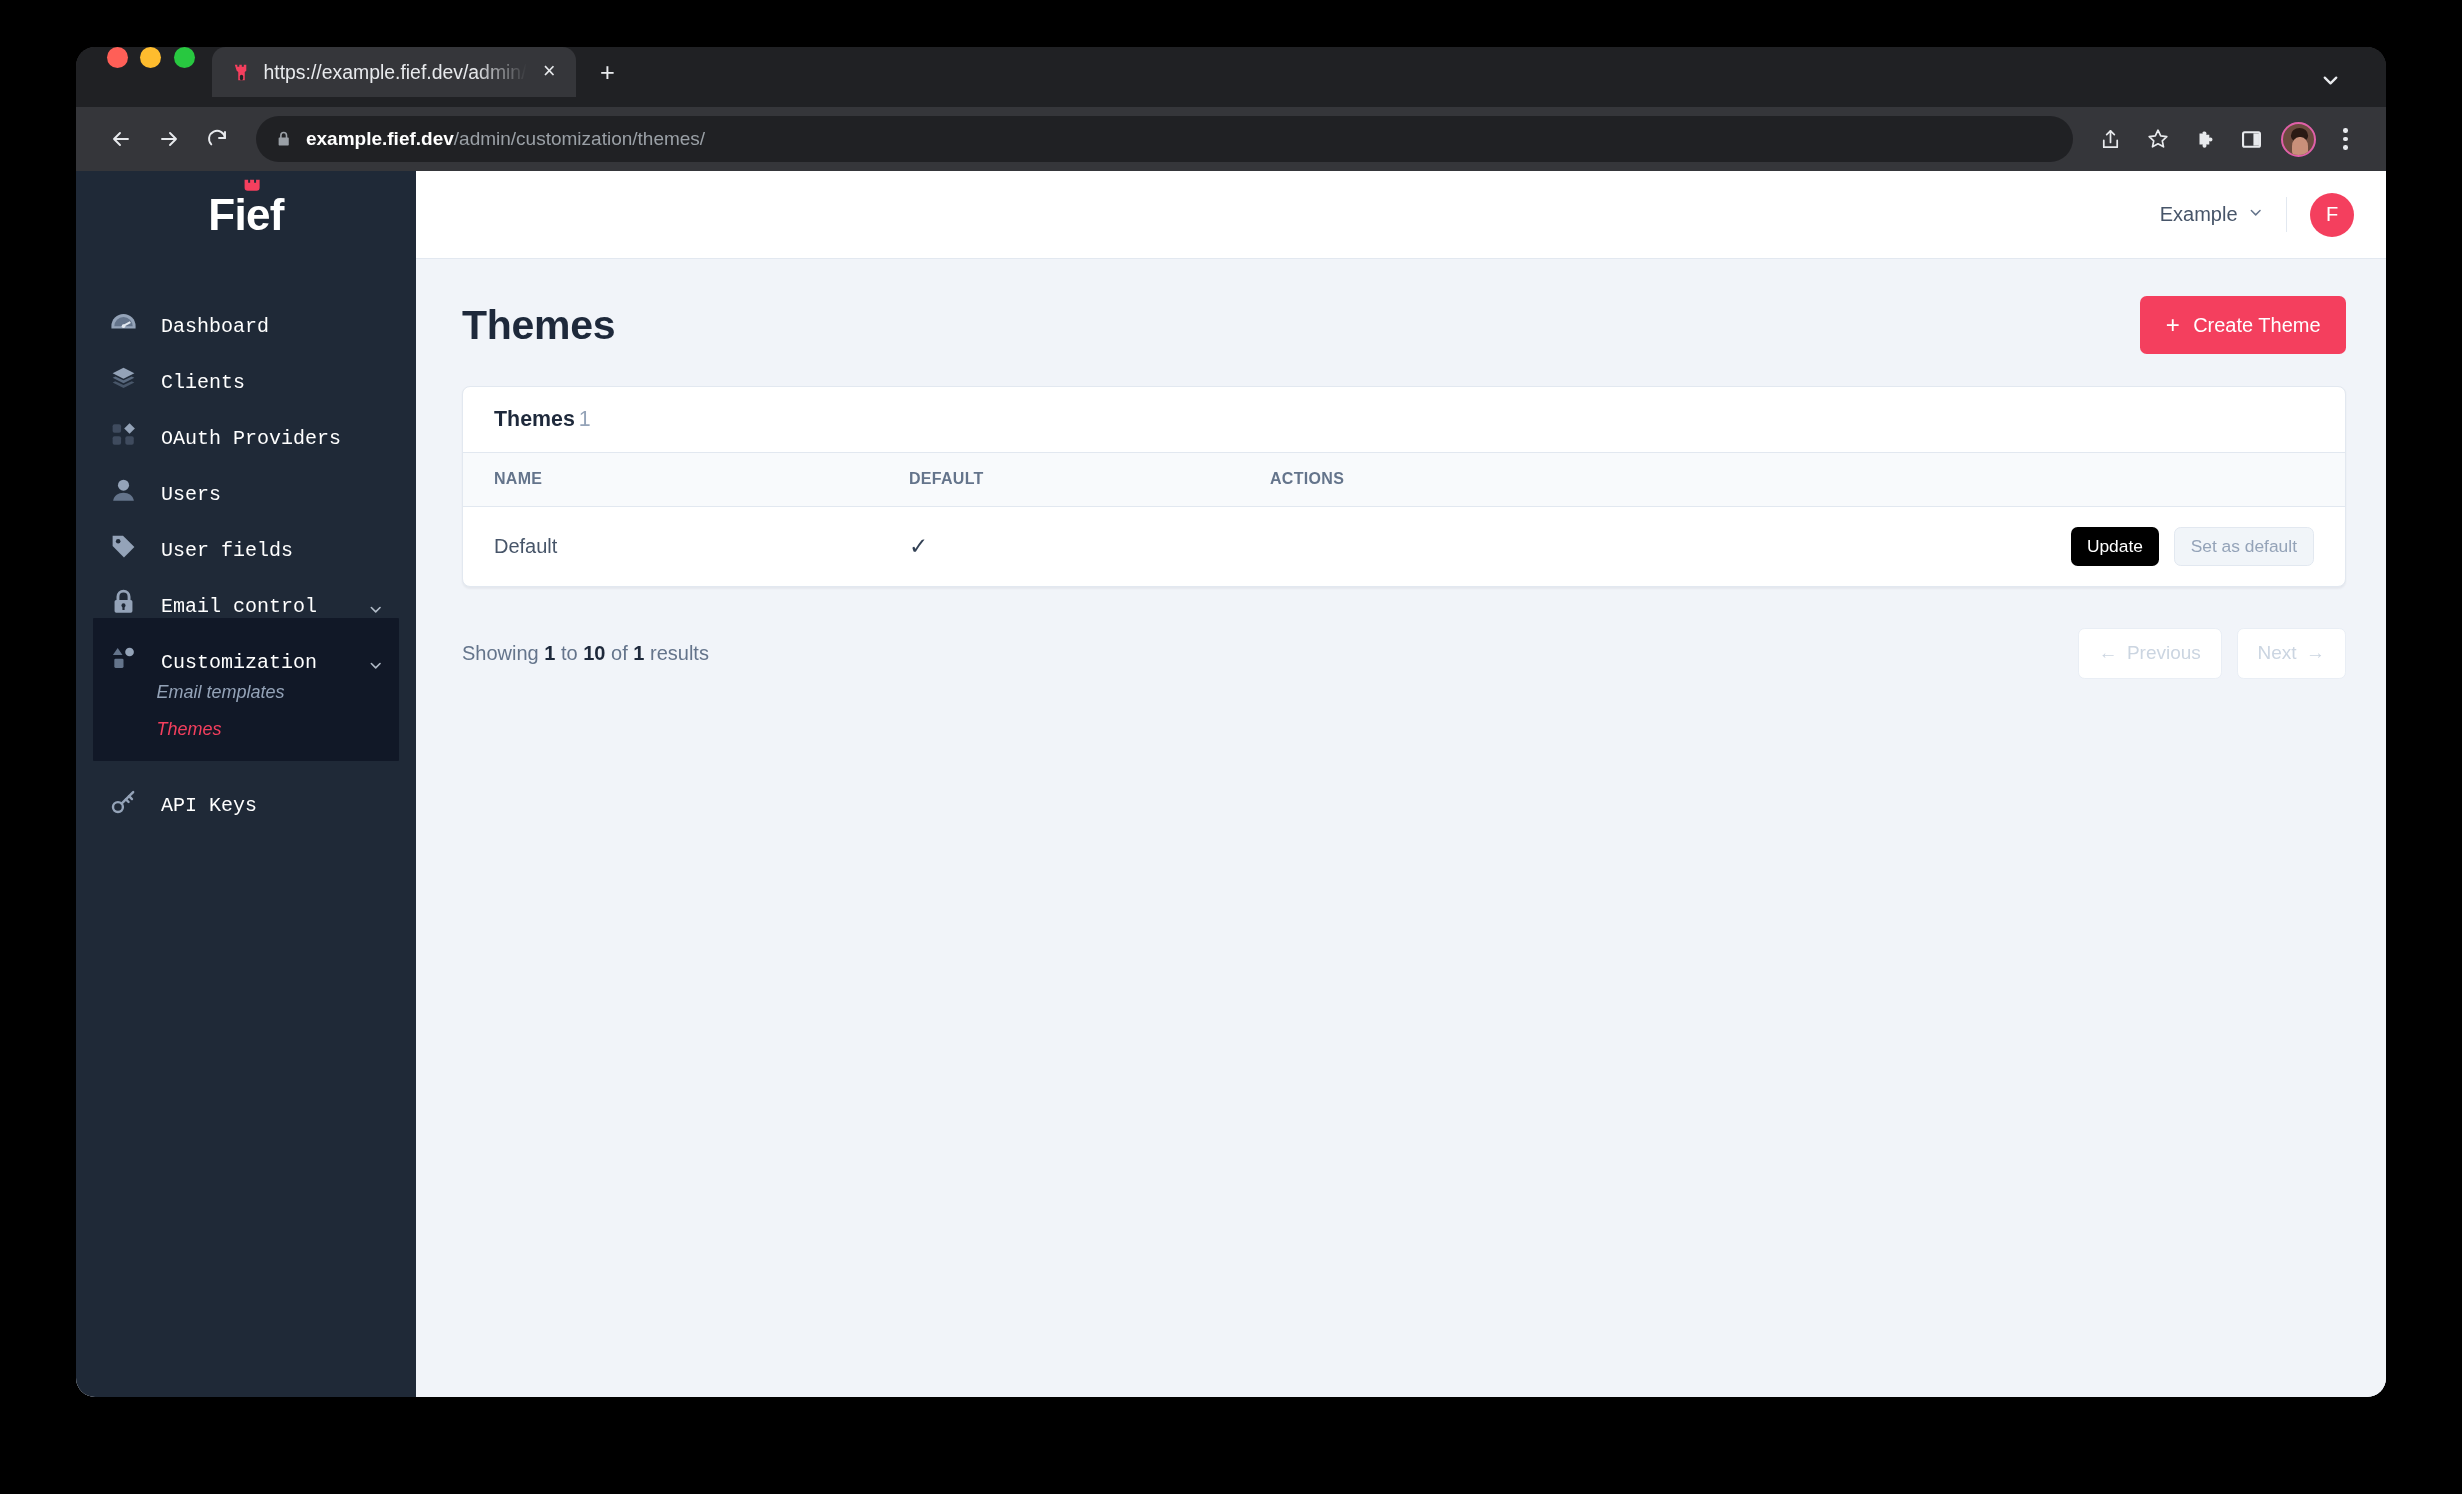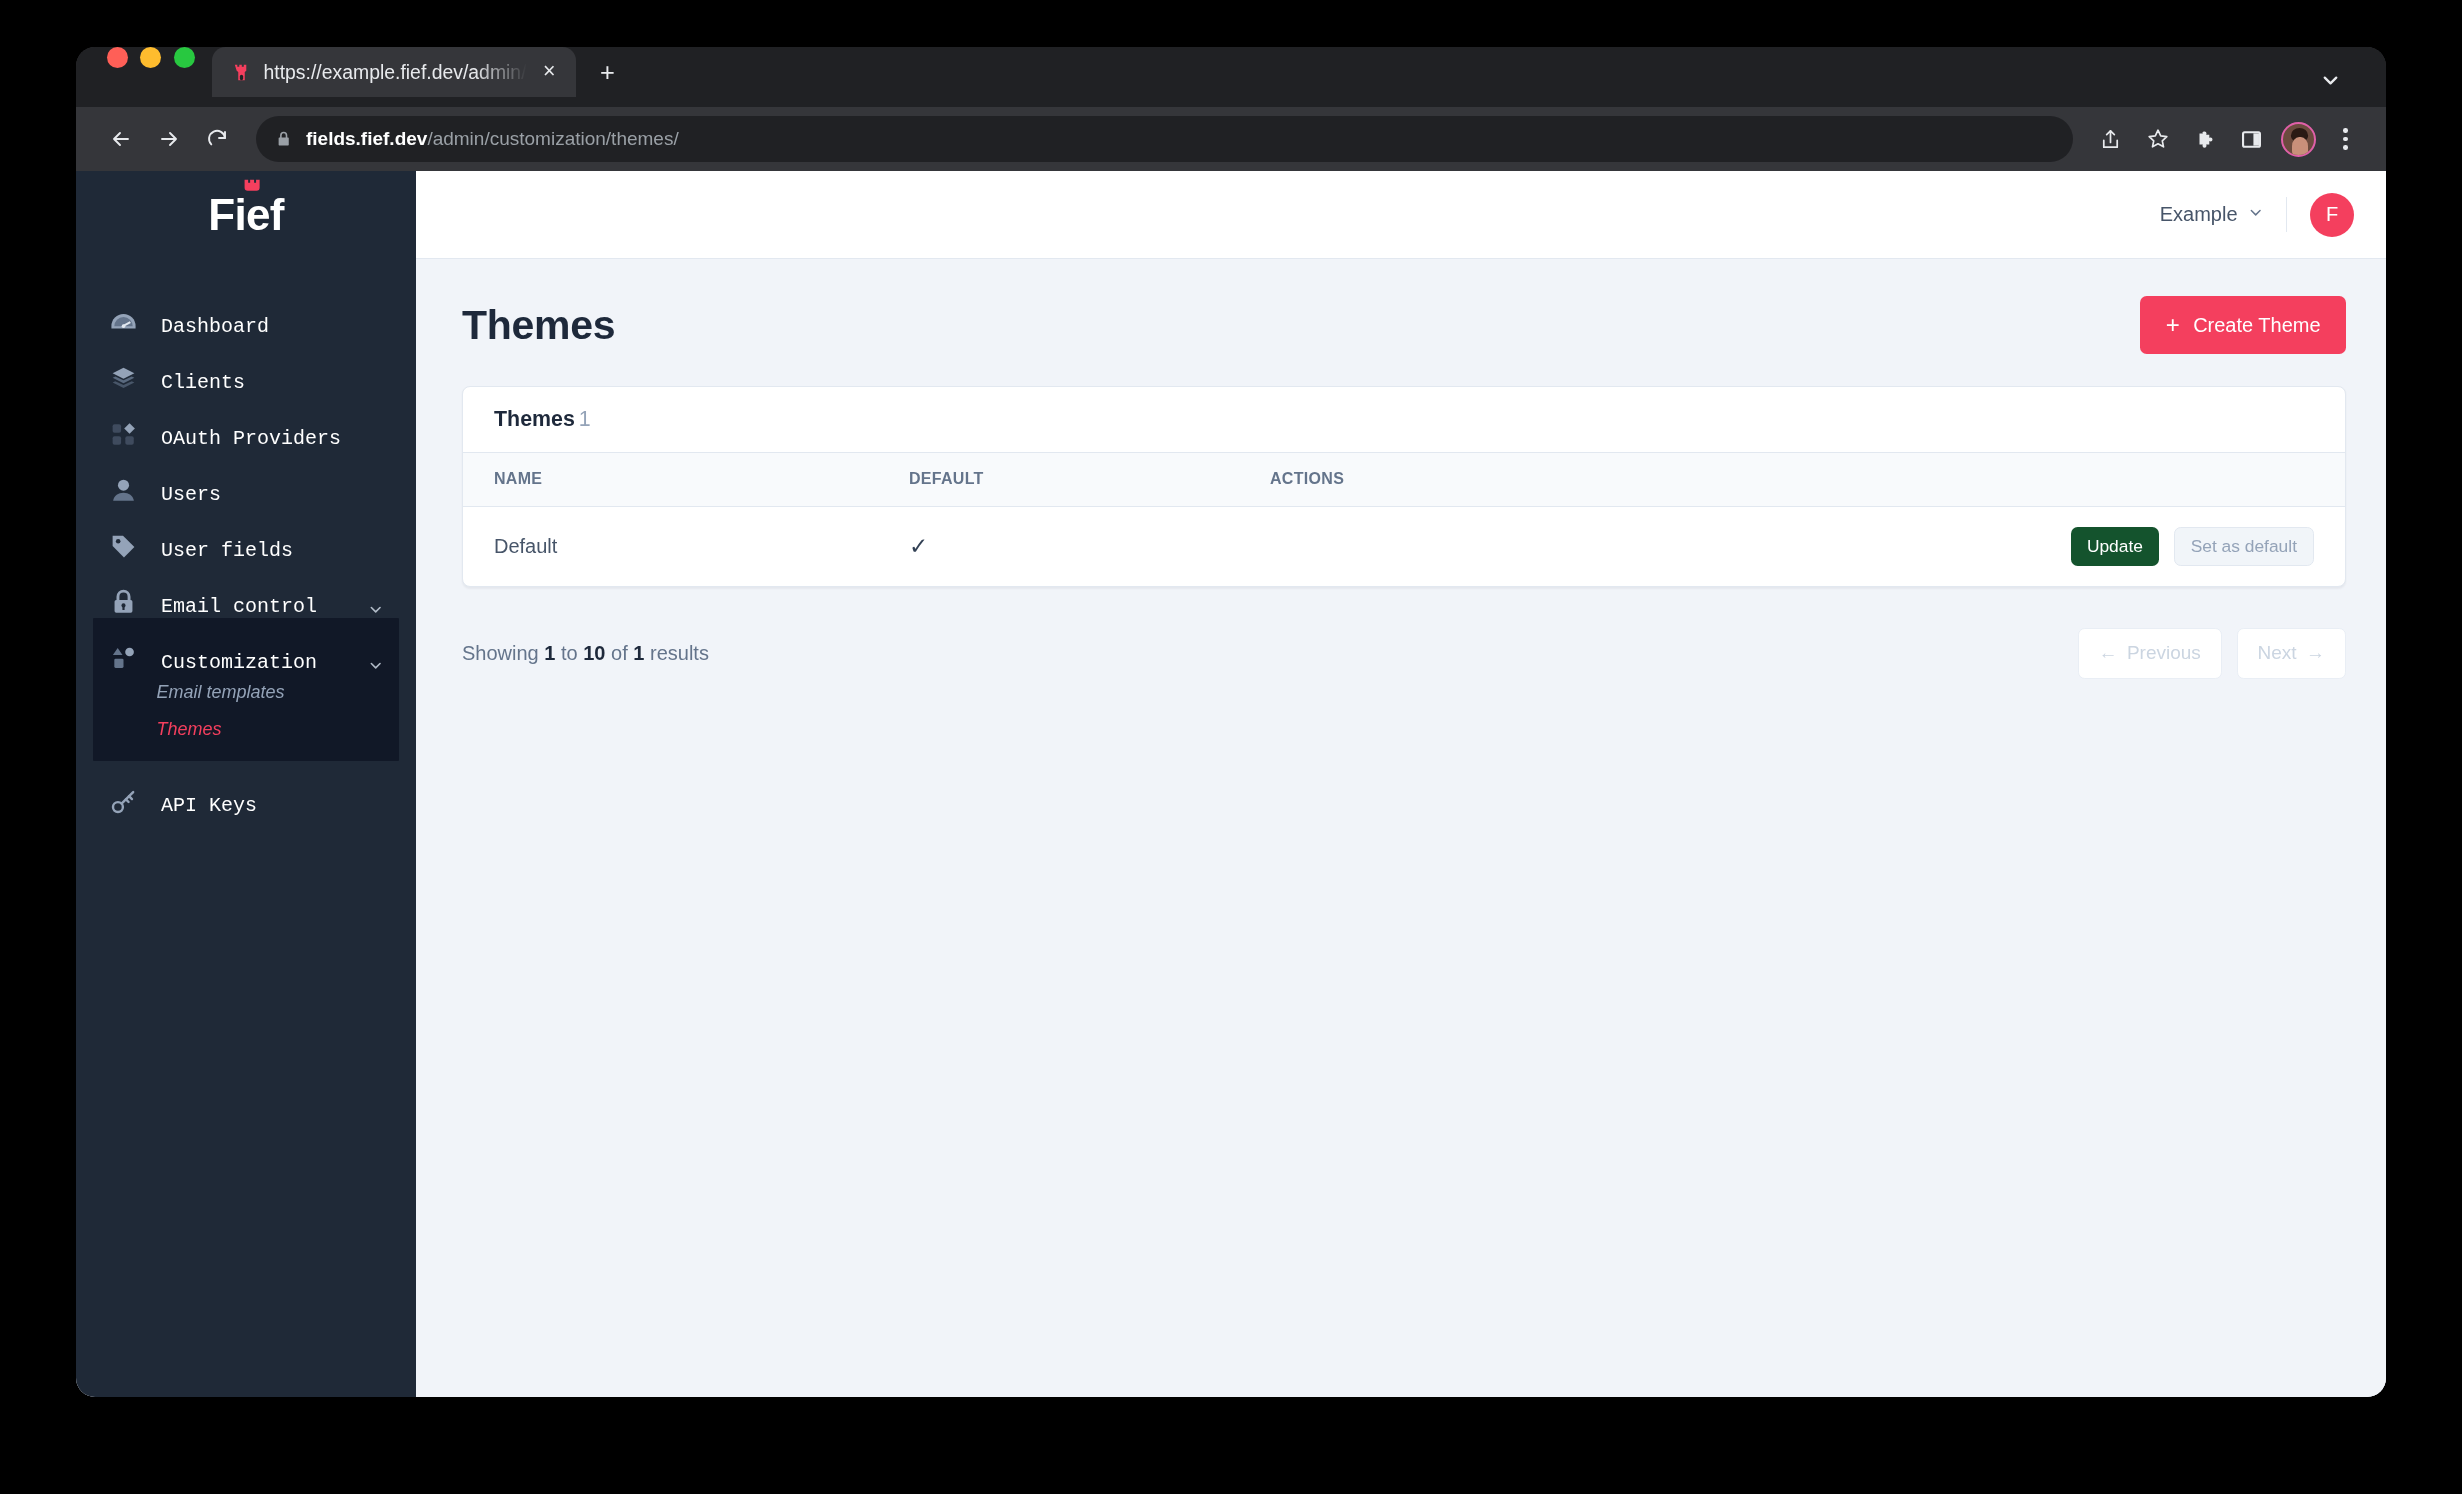--- a/index.html
+++ b/index.html
@@ -346,21 +346,21 @@
   .btn-sm {
     font-size: 17.4px;
     height: 39px;
     padding: 0 16px;
     border-radius: 6.7px;
     border: none;
     display: flex;
     align-items: center;
     font-family: inherit;
   }
-  .btn-update { background: #14532d; color: #ffffff; }
+  .btn-update { background: #000000; color: #ffffff; }
   .btn-setdefault {
     background: #f1f5f9;
     color: #94a3b8;
     border: 0.7px solid #e2e8f0;
     text-align: center;
   }
 
   .pager {
     display: flex;
     align-items: center;
@@ -433,21 +433,21 @@
           <path d="M20 5v6h-6"></path>
         </svg>
     </div>
 
     <div class="omnibox">
       <span class="lock-icon">
         <svg viewBox="0 0 24 24" width="17.4" height="20">
             <path fill="#9aa0a6" d="M12 2a5 5 0 00-5 5v3H6a1 1 0 00-1 1v9a1 1 0 001 1h12a1 1 0 001-1v-9a1 1 0 00-1-1h-1V7a5 5 0 00-5-5zm0 2.2A2.8 2.8 0 0114.8 7v3H9.2V7A2.8 2.8 0 0112 4.2z"></path>
           </svg>
       </span>
-      <span class="omnibox-url"><b class="host">fields.fief.dev</b><span>/admin/customization/themes/</span></span>
+      <span class="omnibox-url"><b class="host">example.fief.dev</b><span>/admin/customization/themes/</span></span>
     </div>
 
     <div class="tb-icons">
       <div class="tb-icon">
         <svg viewBox="0 0 24 24" width="23" height="23" fill="none" stroke="#e8eaed" stroke-width="1.8" stroke-linecap="round" stroke-linejoin="round">
             <path d="M12 3v12"></path>
             <path d="M8 7l4-4 4 4"></path>
             <path d="M5 13v7h14v-7"></path>
           </svg>
       </div>

